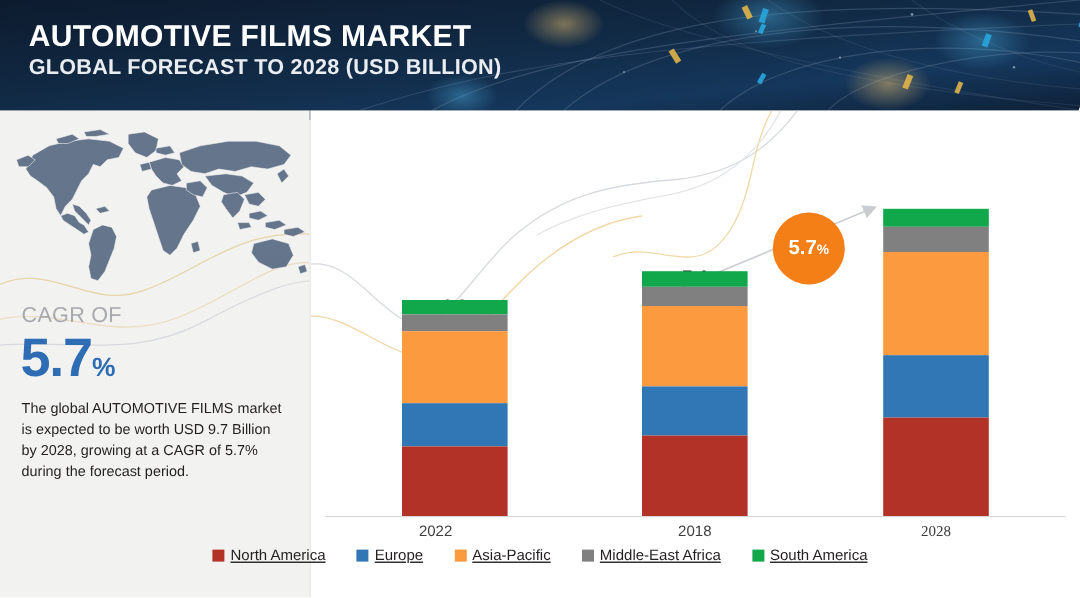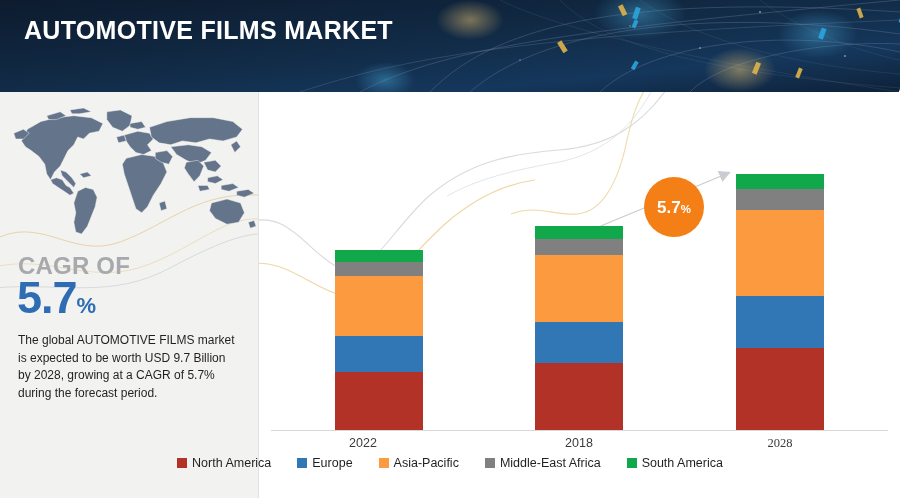--- a/index.html
+++ b/index.html
@@ -82,22 +82,22 @@
   .left-curves {
     position: absolute;
     left: 0; top: 0;
     width: 258px; height: 406px;
     pointer-events: none;
   }
   .cagr-label {
     position: absolute;
     left: 18px;
     top: 160px;
-    font-size: 24px;
-    font-weight: bold;
+    font-size: 18px;
+    font-weight: normal;
     color: #a7a9ac;
     letter-spacing: 0.2px;
   }
   .cagr-value {
     position: absolute;
     left: 17px;
     top: 183px;
     color: #2e6db4;
     font-weight: bold;
     line-height: 1;
@@ -208,20 +208,21 @@
   
   .legend {
     position: absolute;
     left: 0;
     top: 456px;
     width: 900px;
     display: flex;
     justify-content: center;
     align-items: center;
     gap: 26px;
+    text-decoration: underline;
   }
   .legend-item {
     display: flex;
     align-items: center;
     gap: 5px;
   }
   .legend-swatch {
     width: 10px;
     height: 10px;
     display: inline-block;
@@ -295,20 +296,21 @@
       <g fill="#cfe0ee" opacity="0.55">
         <circle cx="760" cy="12" r="1.1"></circle>
         <circle cx="700" cy="48" r="0.9"></circle>
         <circle cx="630" cy="26" r="0.8"></circle>
         <circle cx="845" cy="56" r="1"></circle>
         <circle cx="520" cy="60" r="0.8"></circle>
       </g>
     </svg>
     <div class="header-text">
       <div class="header-title">AUTOMOTIVE FILMS MARKET</div>
+      <div class="header-subtitle">GLOBAL FORECAST TO 2028 (USD BILLION)</div>
     </div>
   </div>
 
   <div class="left-panel">
 
     <svg class="left-curves" viewBox="0 0 258 406" preserveAspectRatio="none">
       <path d="M-10,150 C40,120 70,168 120,150 C170,132 200,96 268,104" fill="none" stroke="#e3c98e" stroke-width="1" stroke-opacity="0.75"></path>
       <path d="M-10,176 C50,160 90,196 150,172 C200,152 230,120 268,128" fill="none" stroke="#e3c98e" stroke-width="1" stroke-opacity="0.5"></path>
       <path d="M-6,196 C60,190 110,208 170,176 C215,152 245,140 268,142" fill="none" stroke="#cfd3d8" stroke-width="1" stroke-opacity="0.8"></path>
     </svg>

